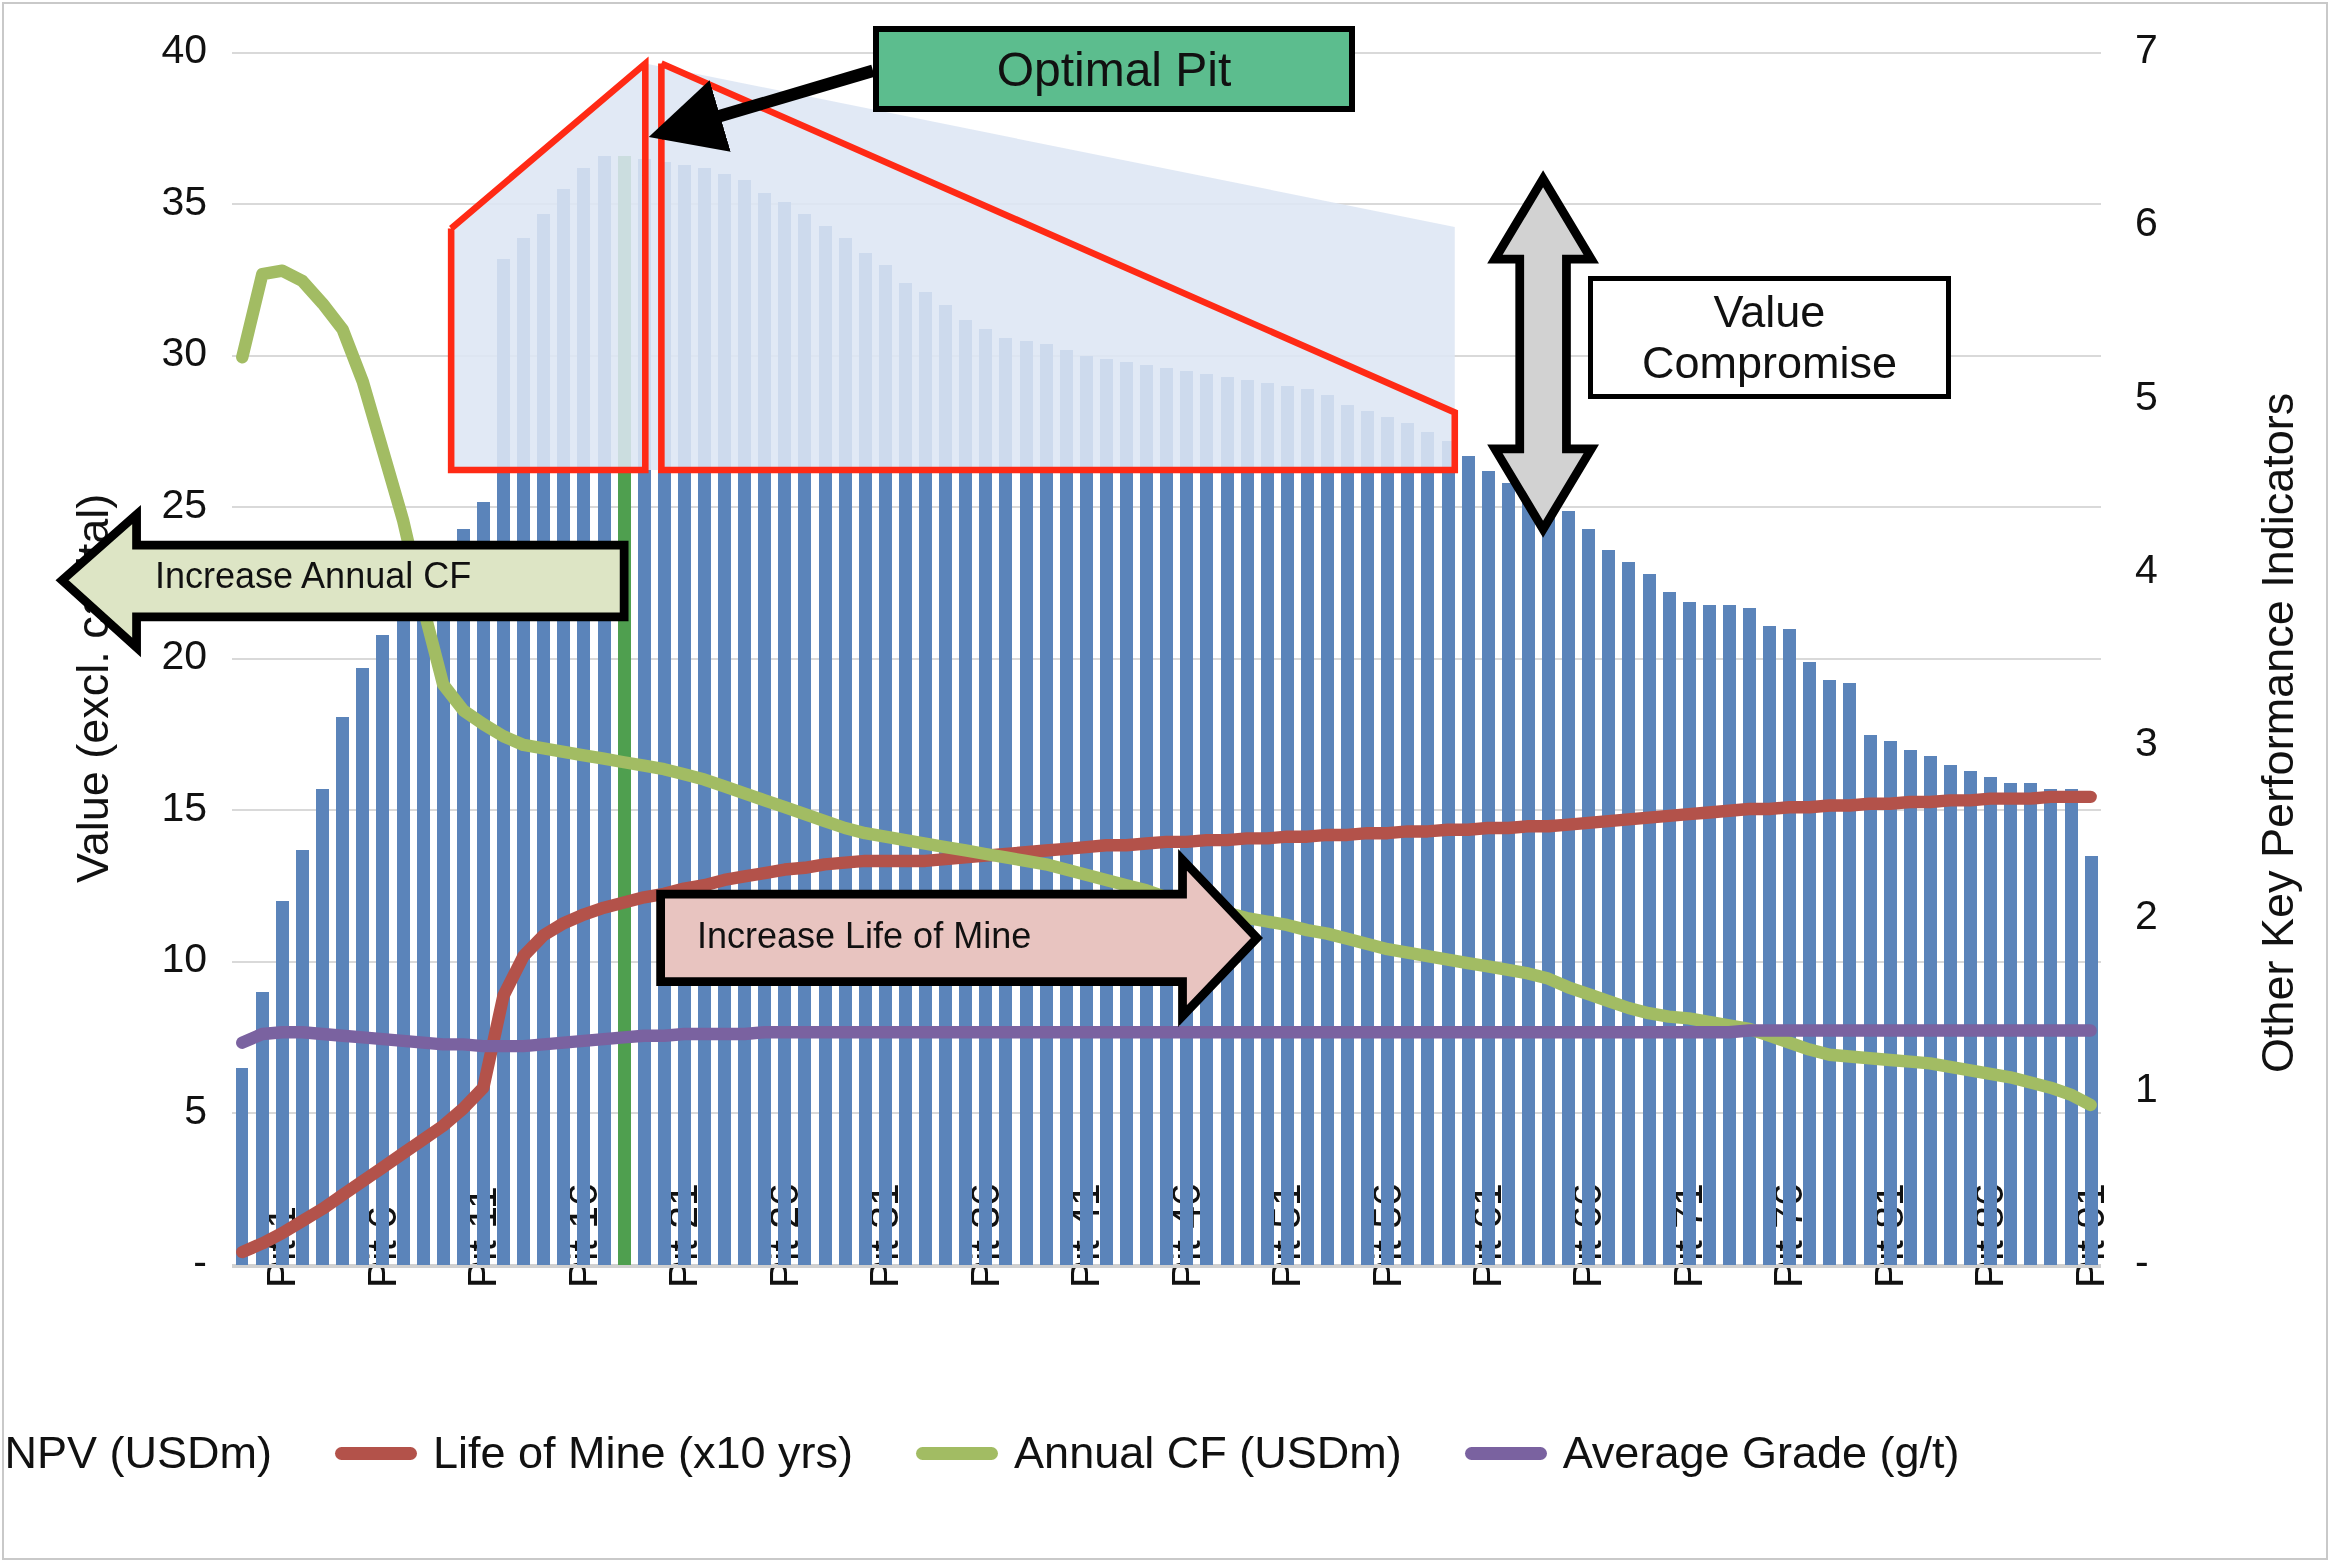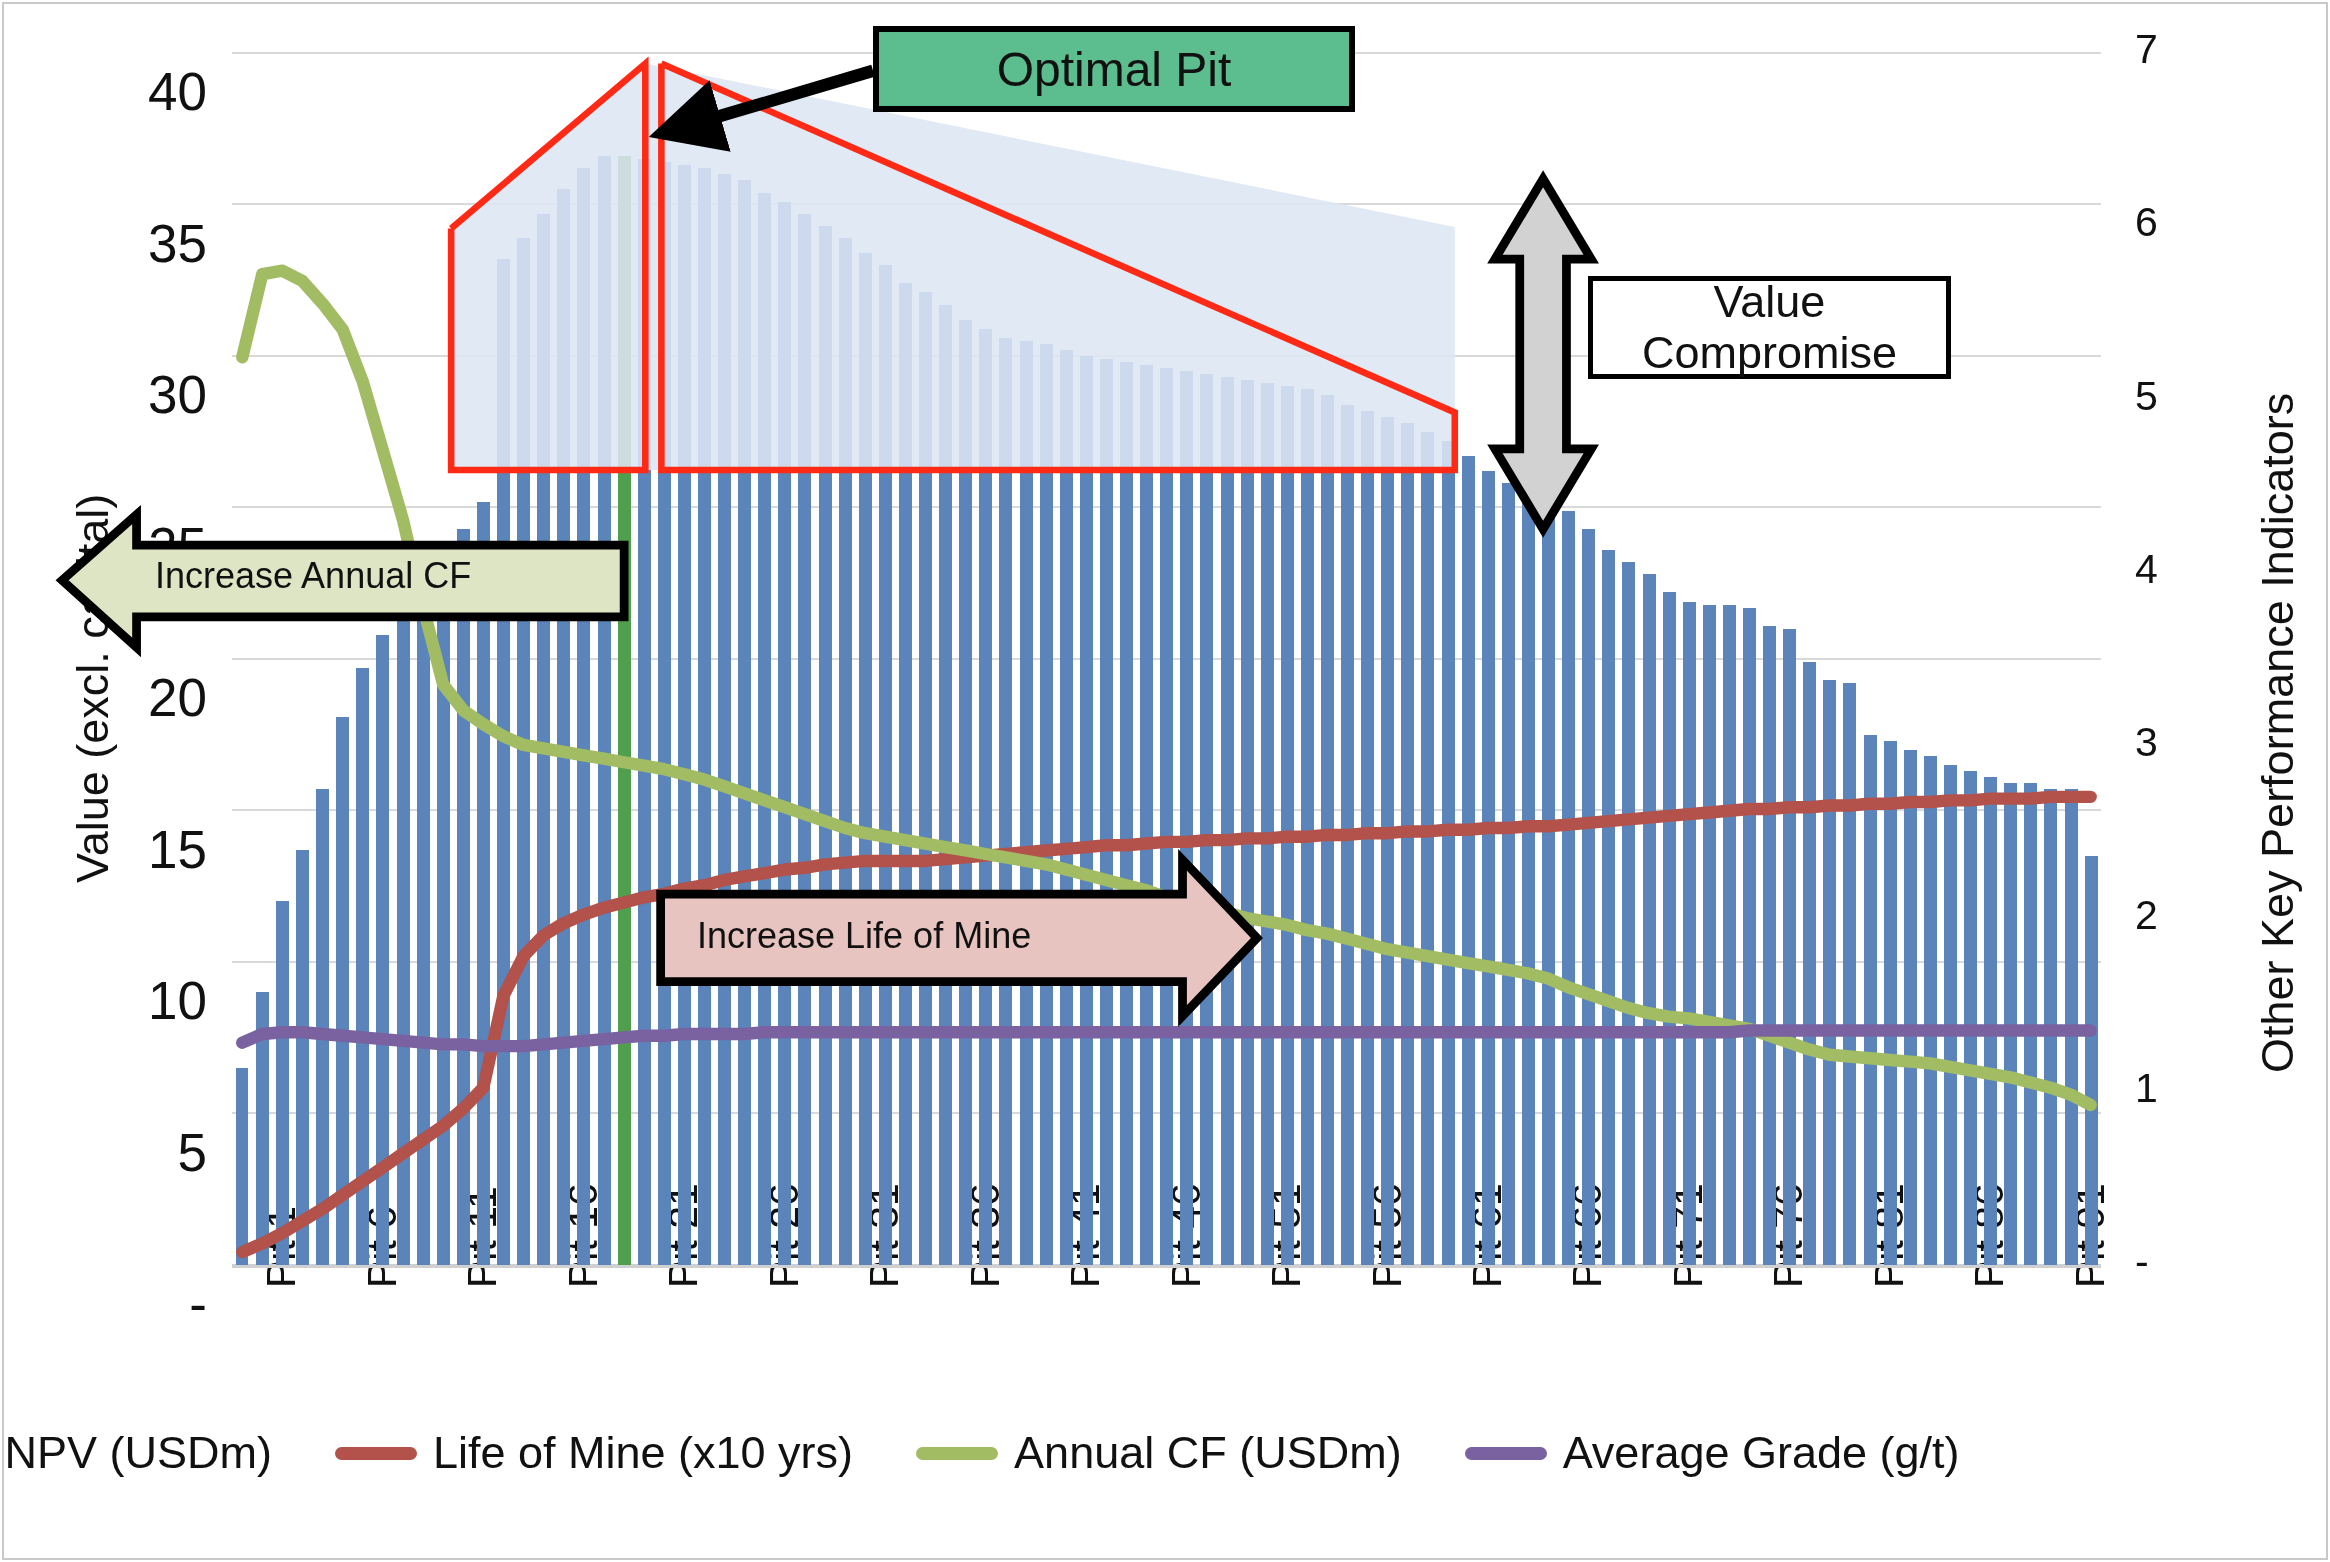--- a/index.html
+++ b/index.html
@@ -5,21 +5,21 @@
   html,body{margin:0;padding:0;background:#fff;}
   body{font-family:"Liberation Sans",sans-serif;}
   #page{position:relative;width:2330px;height:1562px;background:#fff;overflow:hidden;}
 
   
   .frame-border{position:absolute;left:1.5px;top:1.5px;width:2326px;height:1558px;border:2.2px solid #c9c9c9;box-sizing:border-box;}
 
   
   #plot{position:absolute;left:232px;top:53px;width:1869px;height:1212px;}
   .gridline{position:absolute;left:0;width:100%;height:2.2px;background:#d9d9d9;}
-  .ylab{position:absolute;text-align:right;font-size:53px;color:#111;font-family:"Liberation Sans",sans-serif;margin-top:35px;}
+  .ylab{position:absolute;text-align:right;font-size:41px;color:#111;font-family:"Liberation Sans",sans-serif;}
   .ylab-r{position:absolute;text-align:left;font-size:41px;color:#111;font-family:"Liberation Sans",sans-serif;}
 
   
   .ytitle-left{position:absolute;font-size:45px;color:#111;white-space:nowrap;
      transform-origin:left top;transform:rotate(-90deg);}
   .ytitle-right{position:absolute;font-size:45px;color:#111;white-space:nowrap;
      transform-origin:left top;transform:rotate(-90deg);}
 
   
   .bar{position:absolute;bottom:0;background:#5b84ba;}
@@ -33,21 +33,21 @@
   #legend{position:absolute;left:0;top:1427px;width:1866px;display:flex;justify-content:center;align-items:center;gap:63px;}
   .leg-item{display:flex;align-items:center;gap:16px;}
   .leg-swatch-bar{width:82px;height:37px;background:#5b84ba;}
   .leg-swatch-line{width:82px;height:13px;border-radius:6.6px;}
   .leg-text{font-size:45px;color:#111;white-space:nowrap;}
 
   
   .anno-box{position:absolute;box-sizing:border-box;display:flex;align-items:center;justify-content:center;text-align:center;}
   #optimal-pit-box{left:873px;top:26px;width:482px;height:86px;background:#5cbd8e;border:6.6px solid #000;}
   #optimal-pit-box .anno-text{font-size:48px;color:#111;}
-  #value-compromise-box{left:1588px;top:276px;width:363px;height:103px;background:#fff;border:5.8px solid #000;flex-direction:column;line-height:1.12;}
+  #value-compromise-box{left:1588px;top:276px;width:363px;height:123px;background:#fff;border:5.8px solid #000;flex-direction:column;line-height:1.12;}
   #value-compromise-box .anno-text{font-size:45px;color:#111;}
   #range-label{position:absolute;left:785px;top:406px;font-size:48px;color:#111;white-space:nowrap;}
 
   .anno-arrow-text{position:absolute;font-size:36px;color:#111;white-space:nowrap;}
 
   svg.overlay{position:absolute;left:0;top:0;width:2330px;height:1562px;pointer-events:none;}
 </style>
 </head>
 <body>
 

